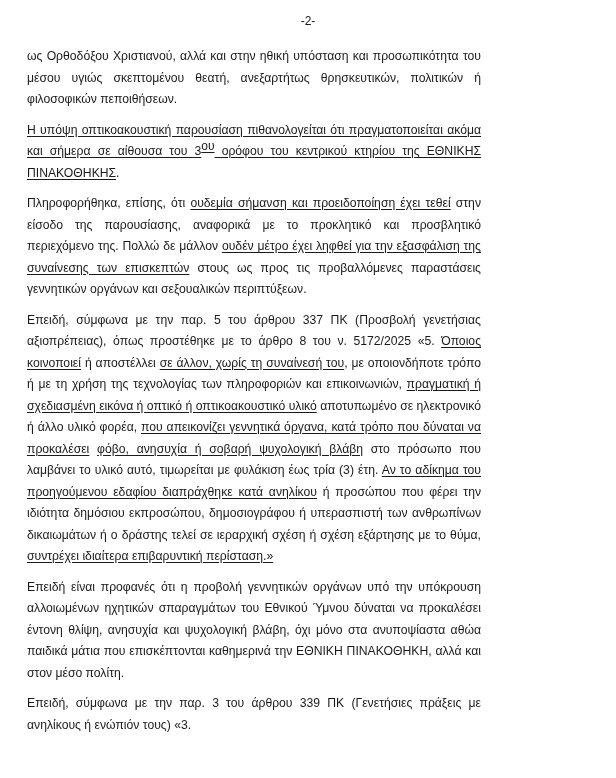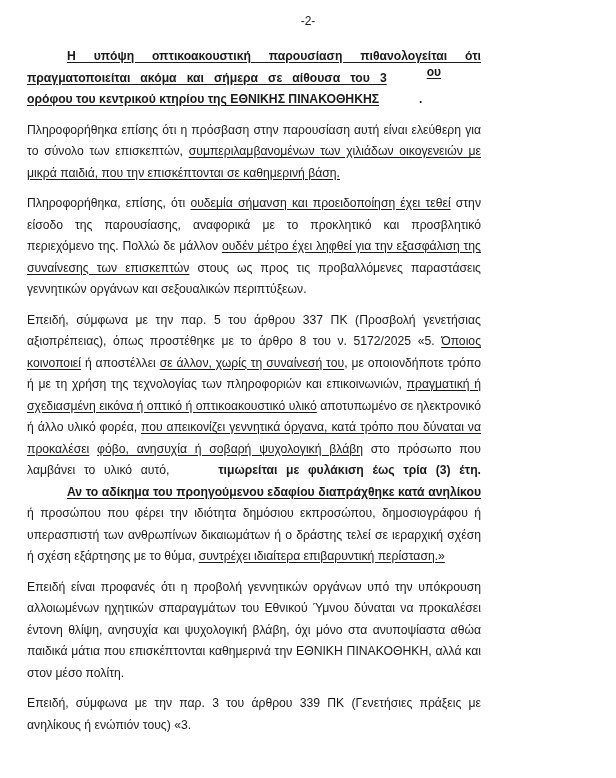--- a/index.html
+++ b/index.html
@@ -3,29 +3,29 @@
 <meta charset="utf-8">
 <style>
   html, body { margin:0; padding:0; background:#ffffff; }
   body { width:616px; height:778px; overflow:hidden; position:relative;
          font-family:"Liberation Sans", sans-serif; color:#1a1a1a; }
   .page-num { position:absolute; top:14px; left:0; width:616px; text-align:center;
               font-size:12px; }
   .body { position:absolute; left:27px; top:46px; width:454px; }
   .p { font-size:12.2px; line-height:21.5px; text-align:justify; margin:0 0 9px 0; }
   .u { text-decoration:underline; text-underline-offset:2px; }
-  .b { font-weight:bold;margin-left:40px; }
+  .b { font-weight:normal; }
   sup { font-size:12px; line-height:0; }
 </style>
 </head>
 <body>
 
 <div class="page-num">-2-</div>
 
 <div class="body">
+  <p class="p"><span>ως Ορθοδόξου Χριστιανού, αλλά και στην ηθική υπόσταση και προσωπικότητα του μέσου υγιώς σκεπτομένου θεατή, ανεξαρτήτως θρησκευτικών, πολιτικών ή φιλοσοφικών πεποιθήσεων.</span></p>
   <p class="p"><span class="b u">Η υπόψη οπτικοακουστική παρουσίαση πιθανολογείται ότι πραγματοποιείται ακόμα και σήμερα σε αίθουσα του 3</span><sup class="b u">ου</sup><span class="b u"> ορόφου του κεντρικού κτηρίου της ΕΘΝΙΚΗΣ ΠΙΝΑΚΟΘΗΚΗΣ</span><span class="b">.</span></p>
-  <p class="p"><span>Πληροφορήθηκα επίσης ότι η πρόσβαση στην παρουσίαση αυτή είναι ελεύθερη για το σύνολο των επισκεπτών, </span><span class="u">συμπεριλαμβανομένων των χιλιάδων οικογενειών με μικρά παιδιά, που την επισκέπτονται σε καθημερινή βάση.</span></p>
   <p class="p"><span>Πληροφορήθηκα, επίσης, ότι </span><span class="u">ουδεμία σήμανση και προειδοποίηση έχει τεθεί</span><span> στην είσοδο της παρουσίασης, αναφορικά με το προκλητικό και προσβλητικό περιεχόμενο της. Πολλώ δε μάλλον </span><span class="u">ουδέν μέτρο έχει ληφθεί για την εξασφάλιση της συναίνεσης των επισκεπτών</span><span> στους ως προς τις προβαλλόμενες παραστάσεις γεννητικών οργάνων και σεξουαλικών περιπτύξεων.</span></p>
   <p class="p"><span>Επειδή, σύμφωνα με την παρ. 5 του άρθρου 337 ΠΚ (Προσβολή γενετήσιας αξιοπρέπειας), όπως προστέθηκε με το άρθρο 8 του ν. 5172/2025 «5. </span><span class="u">Όποιος κοινοποιεί</span><span> ή αποστέλλει </span><span class="u">σε άλλον, χωρίς τη συναίνεσή του</span><span>, με οποιονδήποτε τρόπο ή με τη χρήση της τεχνολογίας των πληροφοριών και επικοινωνιών, </span><span class="u">πραγματική ή σχεδιασμένη εικόνα ή οπτικό ή οπτικοακουστικό υλικό</span><span> αποτυπωμένο σε ηλεκτρονικό ή άλλο υλικό φορέα, </span><span class="u">που απεικονίζει γεννητικά όργανα, κατά τρόπο που δύναται να προκαλέσει</span><span> </span><span class="u">φόβο, ανησυχία ή σοβαρή ψυχολογική βλάβη</span><span> στο πρόσωπο που λαμβάνει το υλικό αυτό, </span><span class="b">τιμωρείται με φυλάκιση έως τρία (3) έτη.</span><span> </span><span class="b u">Αν το αδίκημα του προηγούμενου εδαφίου διαπράχθηκε κατά ανηλίκου</span><span> ή προσώπου που φέρει την ιδιότητα δημόσιου εκπροσώπου, δημοσιογράφου ή υπερασπιστή των ανθρωπίνων δικαιωμάτων ή ο δράστης τελεί σε ιεραρχική σχέση ή σχέση εξάρτησης με το θύμα, </span><span class="u">συντρέχει ιδιαίτερα επιβαρυντική περίσταση.»</span></p>
   <p class="p"><span>Επειδή είναι προφανές ότι η προβολή γεννητικών οργάνων υπό την υπόκρουση αλλοιωμένων ηχητικών σπαραγμάτων του Εθνικού Ύμνου δύναται να προκαλέσει έντονη θλίψη, ανησυχία και ψυχολογική βλάβη, όχι μόνο στα ανυποψίαστα αθώα παιδικά μάτια που επισκέπτονται καθημερινά την ΕΘΝΙΚΗ ΠΙΝΑΚΟΘΗΚΗ, αλλά και στον μέσο πολίτη.</span></p>
   <p class="p"><span>Επειδή, σύμφωνα με την παρ. 3 του άρθρου 339 ΠΚ (Γενετήσιες πράξεις με ανηλίκους ή ενώπιόν τους)  «3. </span></p>
 
 </div>
 
 </body></html>

